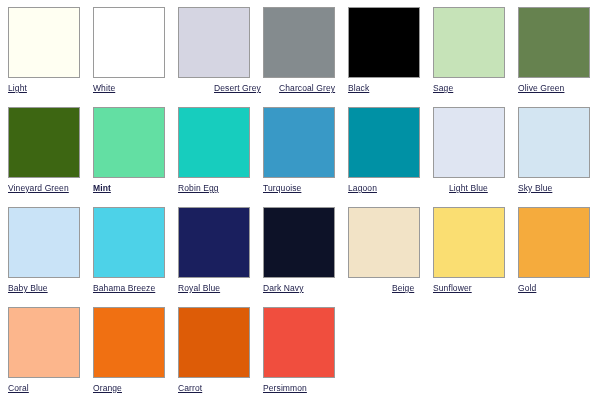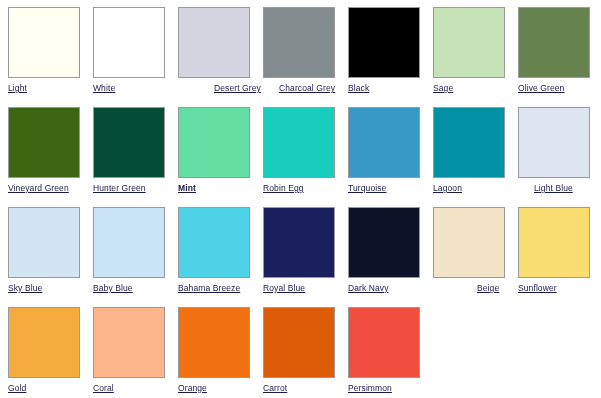--- a/index.html
+++ b/index.html
@@ -73,24 +73,20 @@
     </div>
     <div class="swatch-cell">
       <div class="swatch-chip" style="background-color: rgb(102, 130, 79); border-color: rgb(154, 154, 154);"></div>
       <a class="swatch-label" style="color: rgb(26, 26, 70);">Olive Green</a>
     </div>
     <div class="swatch-cell">
       <div class="swatch-chip" style="background-color: rgb(61, 102, 18); border-color: rgb(154, 154, 154);"></div>
       <a class="swatch-label" style="color: rgb(26, 26, 70); text-decoration: underline;">Vineyard Green</a>
     </div>
     <div class="swatch-cell">
-      <div class="swatch-chip" style="background-color: rgb(6, 77, 55); border-color: rgb(154, 154, 154);"></div>
-      <a class="swatch-label" style="color: rgb(26, 26, 70);">Hunter Green</a>
-    </div>
-    <div class="swatch-cell">
       <div class="swatch-chip" style="background-color: rgb(99, 223, 163); border-color: rgb(154, 154, 154);"></div>
       <a class="swatch-label" style="color: rgb(26, 26, 70); font-weight: bold;">Mint</a>
     </div>
     <div class="swatch-cell">
       <div class="swatch-chip" style="background-color: rgb(23, 205, 190); border-color: rgb(154, 154, 154);"></div>
       <a class="swatch-label" style="color: rgb(26, 26, 70);">Robin Egg</a>
     </div>
     <div class="swatch-cell">
       <div class="swatch-chip" style="background-color: rgb(57, 153, 198); border-color: rgb(154, 154, 154);"></div>
       <a class="swatch-label" style="color: rgb(26, 26, 70);">Turquoise</a>

